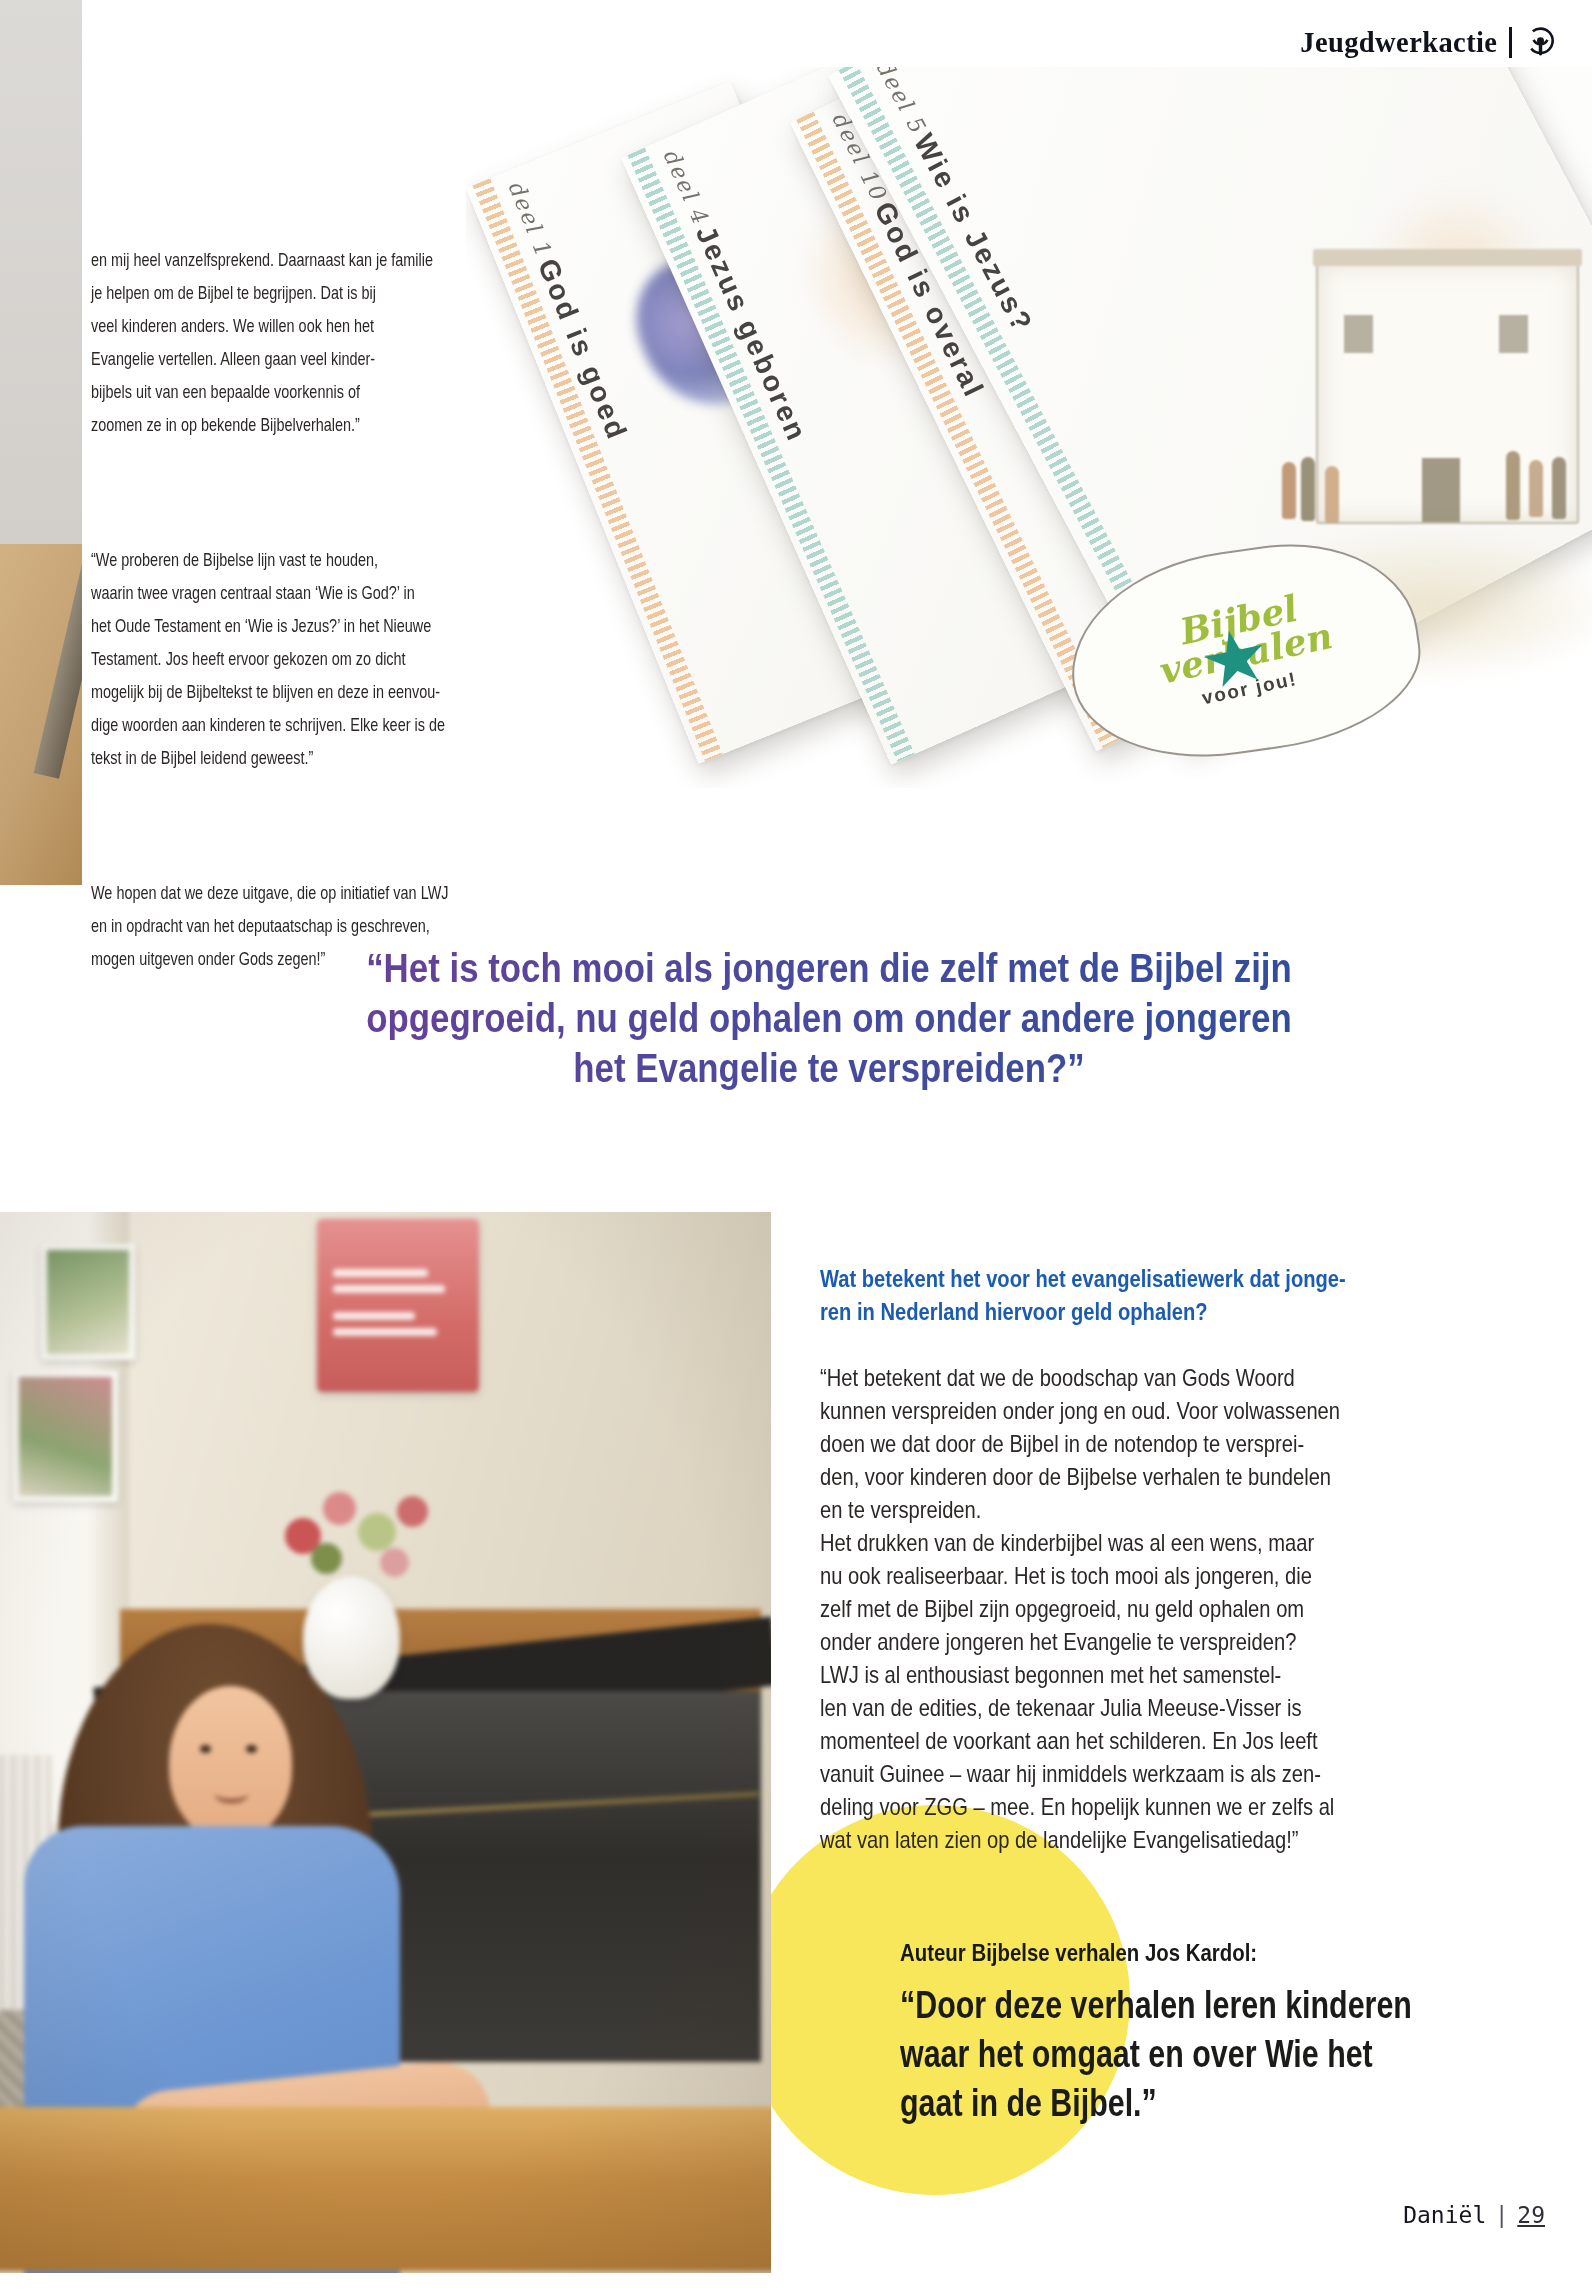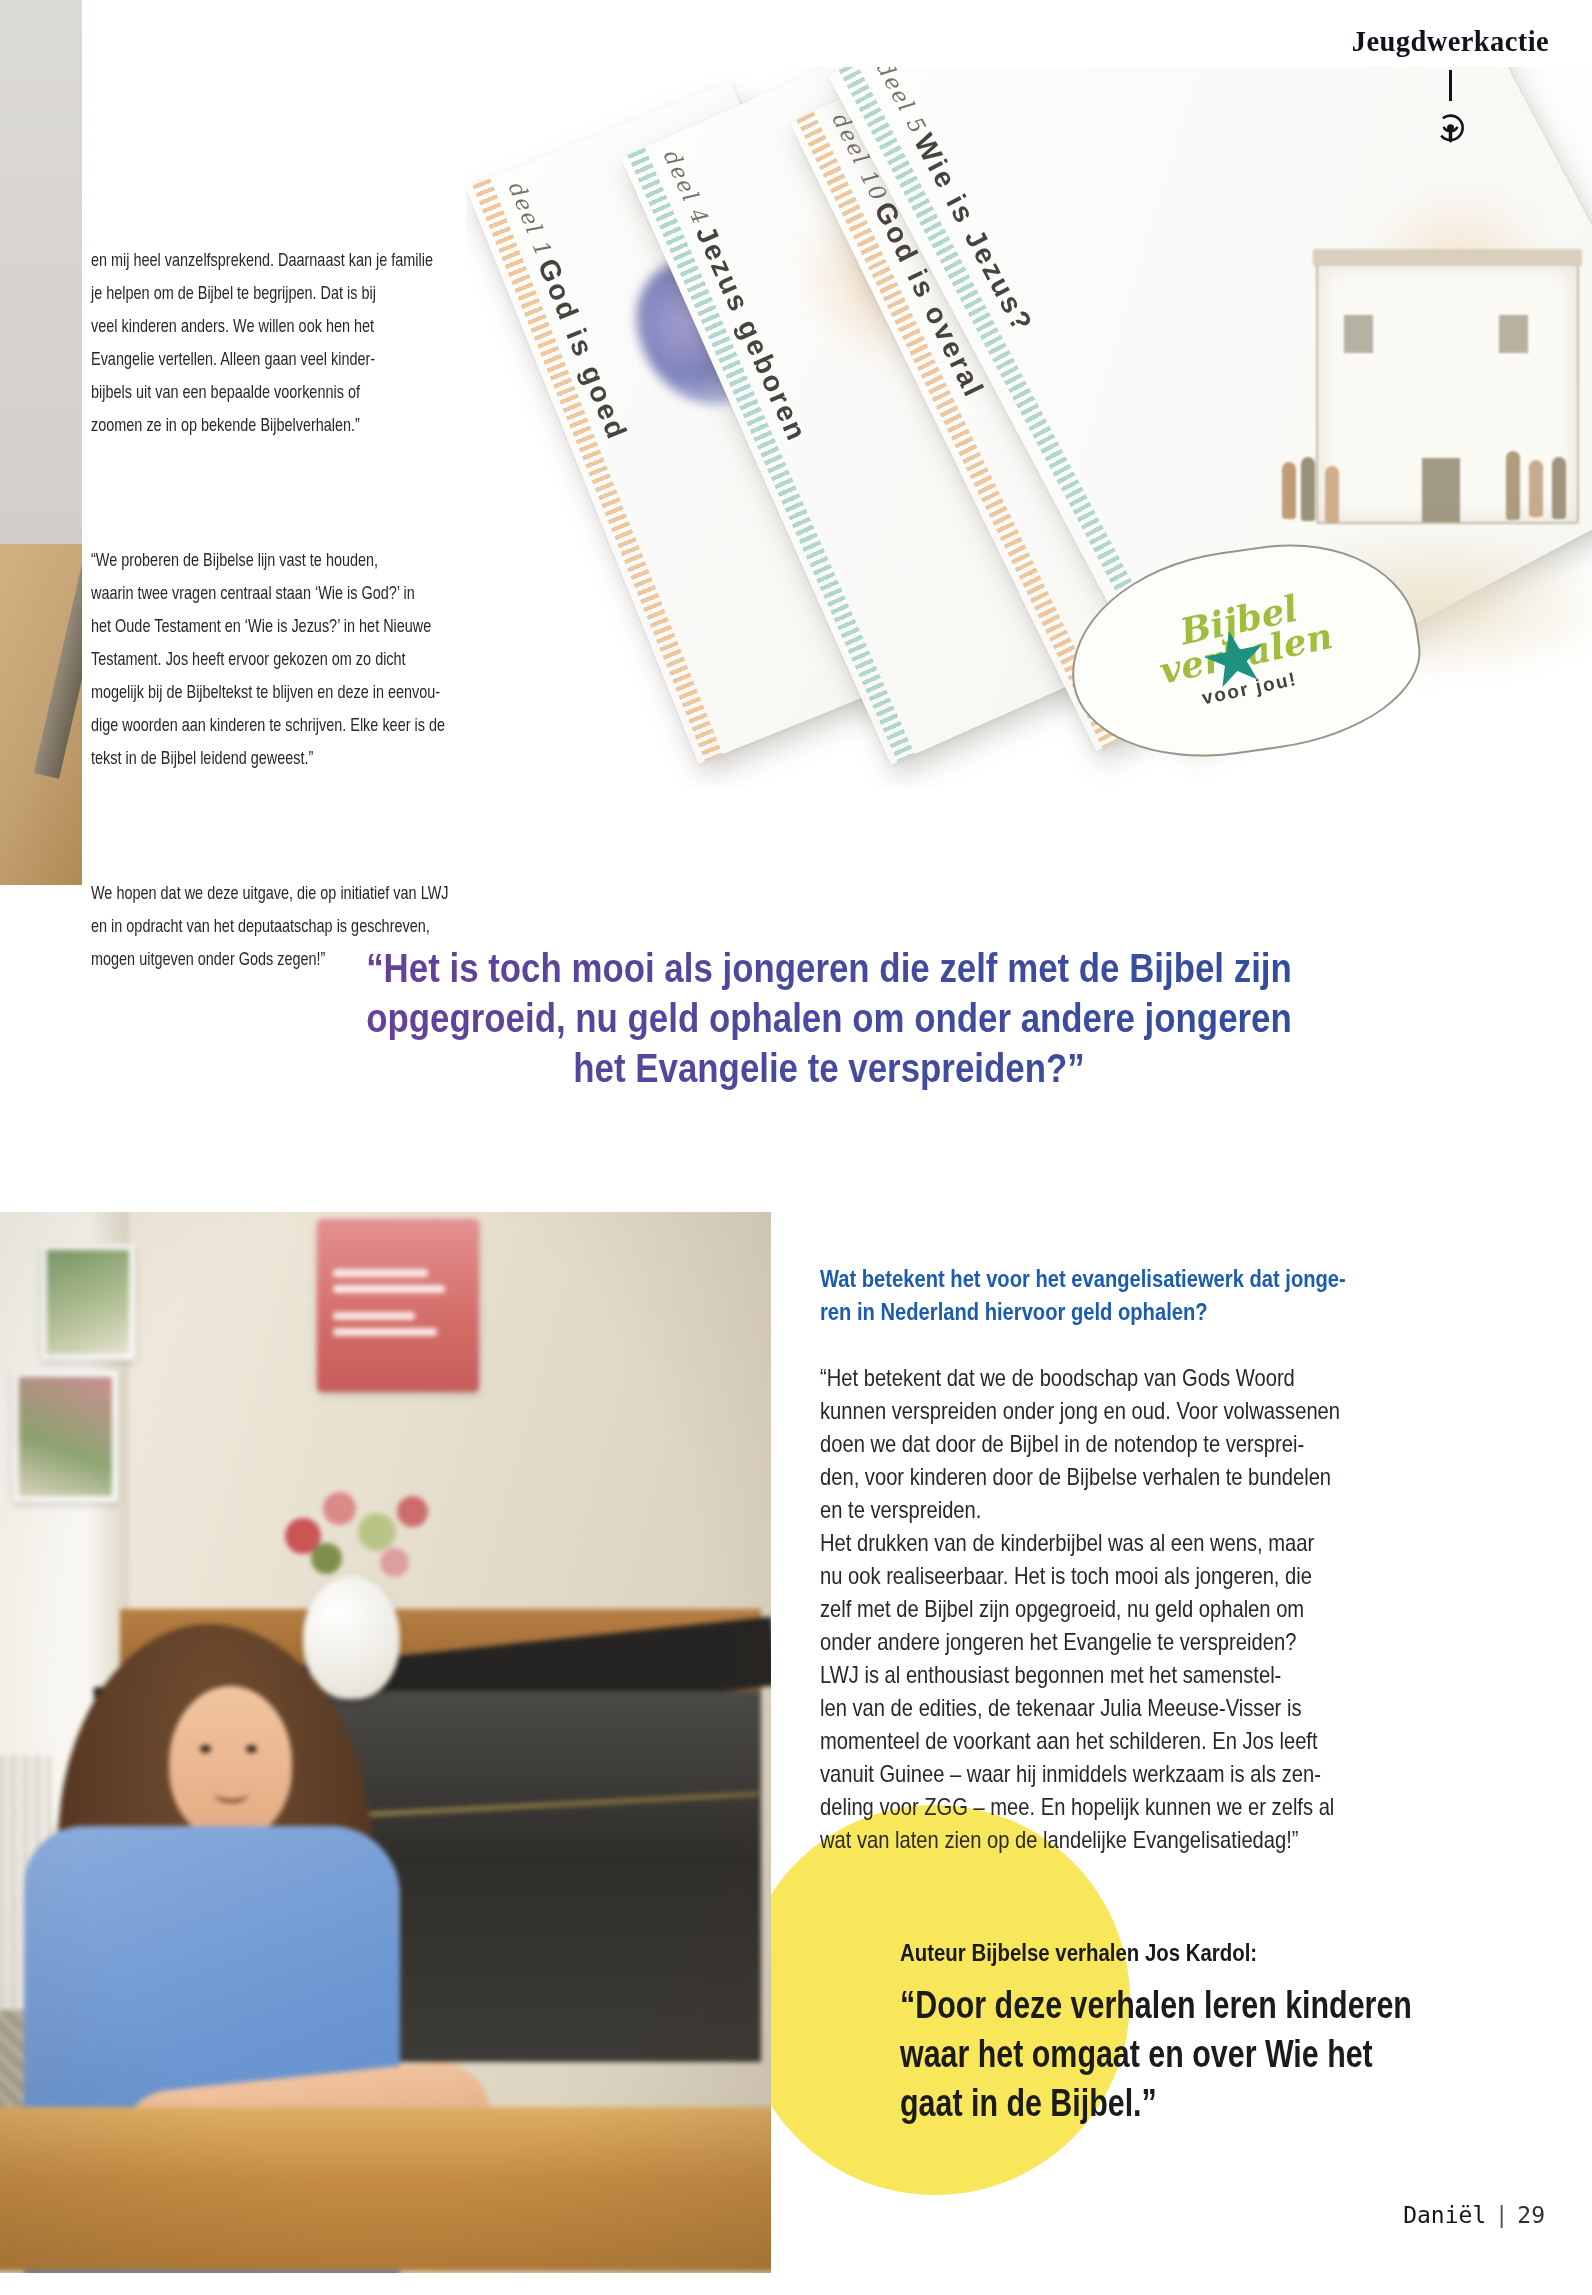--- a/index.html
+++ b/index.html
@@ -1,20 +1,20 @@
 <!DOCTYPE html>
 <html style="font-size:14px"><head>
 <meta charset="utf-8">
 <style>
   html,body{margin:0;padding:0;background:#888;}
   .page{position:relative;width:1592px;height:2295px;background:#ffffff;overflow:hidden;
         font-family:"Liberation Sans", sans-serif;}
 
   
-  .header{position:absolute;top:26px;right:43px;display:flex;align-items:center;gap:12px;z-index:5;flex-direction:column;}
+  .header{position:absolute;top:26px;right:35px;display:flex;align-items:center;gap:12px;z-index:5;}
   .header-title{font-family:"Liberation Serif", serif;font-weight:700;font-size:28.5px;color:#10131c;letter-spacing:0.4px;}
   .header-sep{width:2.6px;height:31px;background:#10131c;}
   .podcast-icon{width:33px;height:33px;display:block;}
 
   
   .wall-strip{position:absolute;left:0;top:0;width:82px;height:885px;overflow:hidden;z-index:2;
     background:linear-gradient(180deg,#dcdad6 0%,#d3d0cc 55%,#c9c5c0 100%);}
   .wall-strip .wood{position:absolute;left:0;bottom:0;width:100%;height:341px;
     background:linear-gradient(115deg,#d2b183 0%,#c4a172 55%,#b08a55 100%);}
   .wall-strip .frame-edge{position:absolute;right:-22.4px;bottom:104px;width:26px;height:397px;
@@ -80,21 +80,21 @@
   .author-kicker{position:absolute;left:900px;top:1939px;z-index:3;font-weight:700;font-size:24px;color:#181816;
     transform:scaleX(0.85);transform-origin:left top;}
   .author-quote{position:absolute;left:900px;top:1981px;z-index:3;font-weight:800;font-size:38px;line-height:49px;
     color:#1b1b19;white-space:pre-line;transform:scaleX(0.80);transform-origin:left top;}
 
   
   .footer{position:absolute;right:47px;top:2202px;z-index:5;display:flex;align-items:center;gap:8.6px;
     font-family:"DejaVu Sans Mono", monospace;font-size:23px;color:#15151f;}
   .footer .mag{font-weight:400;}
   .footer .sep{font-weight:400;color:#55555f;}
-  .footer .pagenum{font-weight:400;color:#2e2e36;}
+  .footer .pagenum{font-weight:400;color:#2e2e36;text-decoration:underline;}
 
   
   .photo{position:absolute;left:0;top:1212px;width:771px;height:1061px;overflow:hidden;z-index:2;background:#e9e2d4;}
   .photo .blurwrap{position:absolute;inset:-8.6px;filter:blur(2.6px) saturate(1.05);}
   .ph{position:absolute;}
   .ph-wall{inset:0;background:linear-gradient(105deg,#f3eee4 0%,#e8e1d2 40%,#ded6c4 70%,#d5ccba 100%);}
   .ph-framewall{left:0;top:0;width:138px;height:621px;background:linear-gradient(90deg,#f8f6f0 0 70%,#ddd6c6 100%);}
   .ph-pic1{left:50px;top:41px;width:82px;height:104px;background:linear-gradient(160deg,#7e9c6c,#b9c79e 60%,#e7e3d2);border:6px solid #fbfaf6;box-shadow:0 2.6px 7px rgba(0,0,0,.2);}
   .ph-pic2{left:21.6px;top:168px;width:93px;height:119px;background:linear-gradient(200deg,#c98f93,#8fa674 60%,#ddd8c4);border:6px solid #fbfaf6;box-shadow:0 2.6px 7px rgba(0,0,0,.2);}
   .ph-poster{left:326px;top:15.5px;width:162px;height:173px;border-radius:5.2px;

